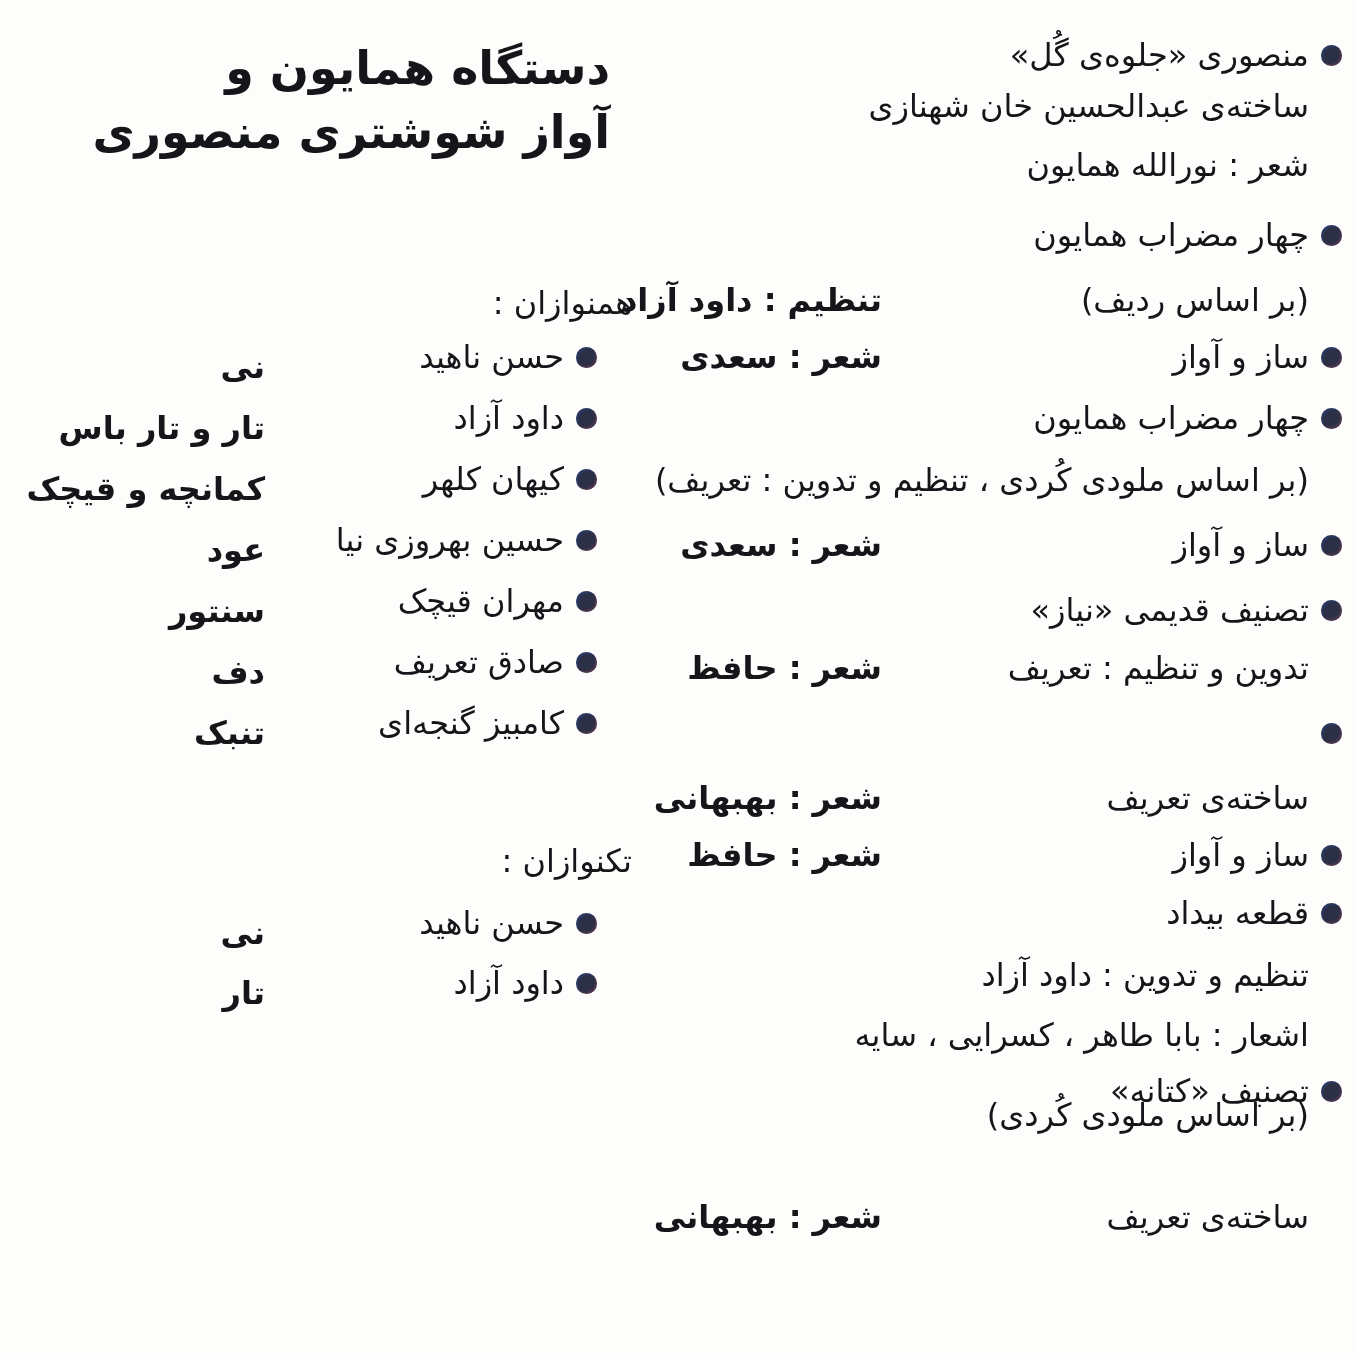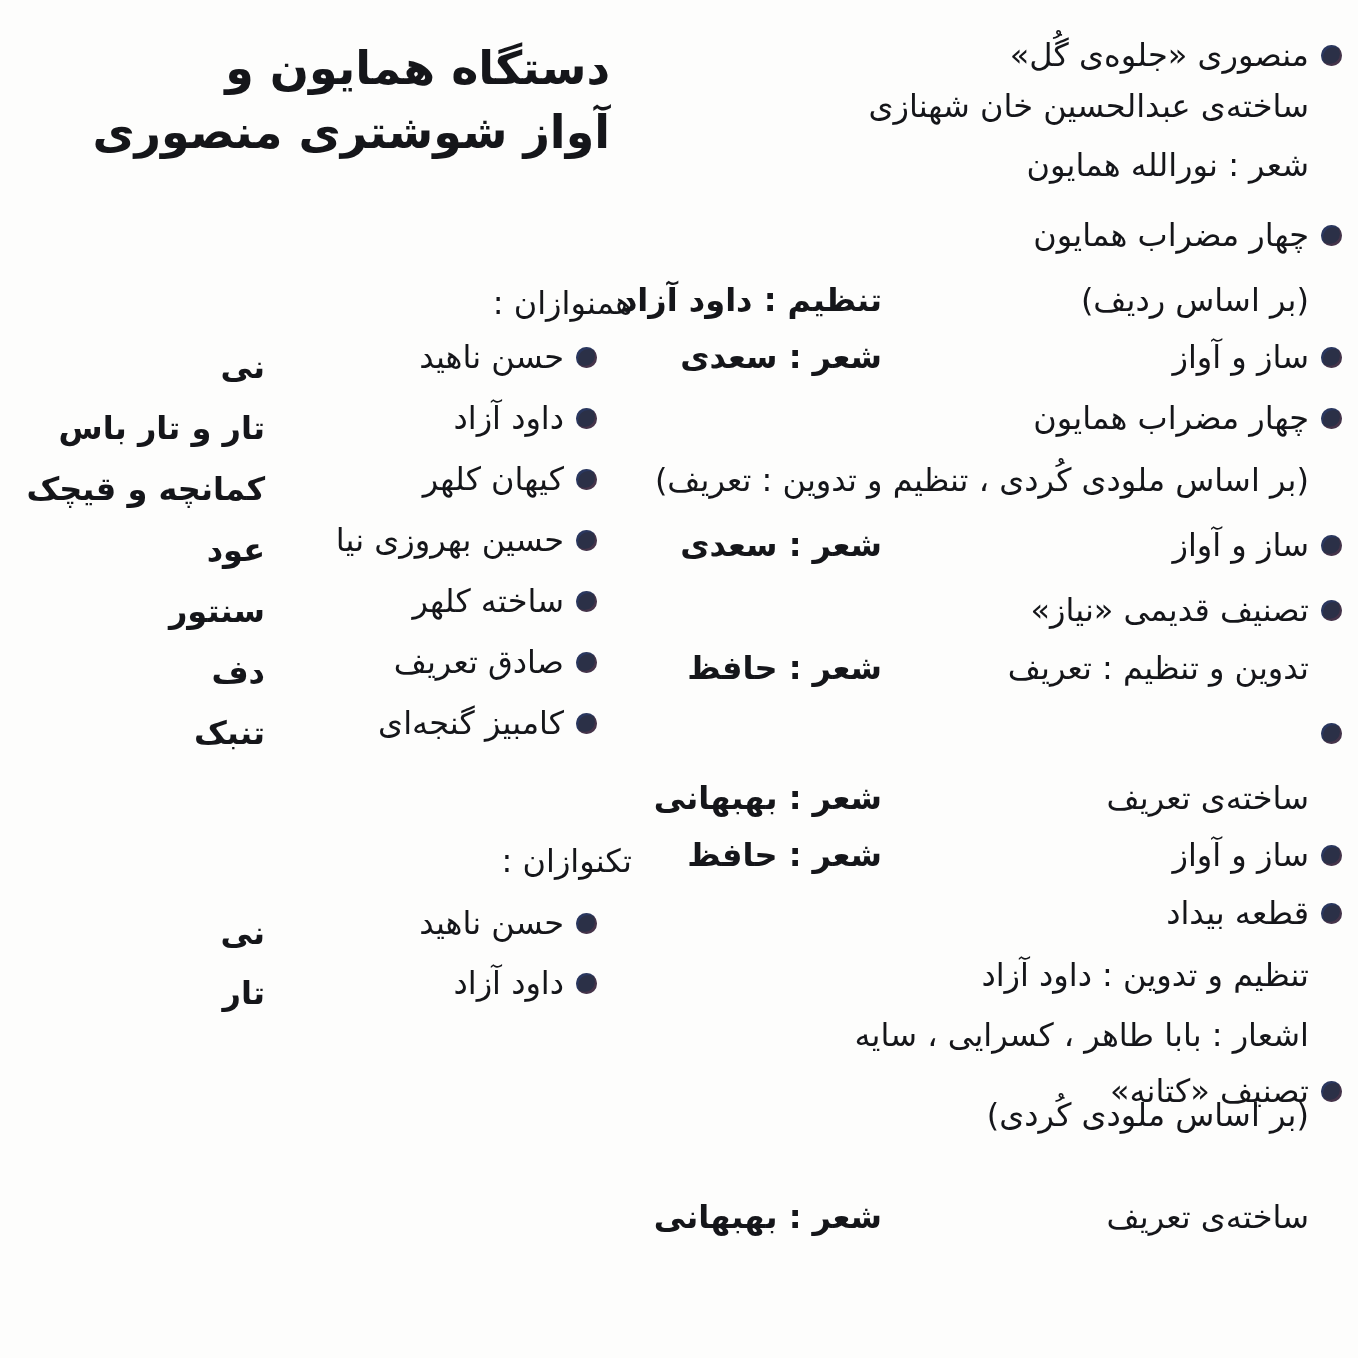--- a/index.html
+++ b/index.html
@@ -198,21 +198,21 @@
       <span class="txt">کیهان کلهر</span>
       <span class="detail">کمانچه و قیچک</span>
     </div>
   <div class="c-row" style="top:509px">
       <span class="bullet"></span>
       <span class="txt">حسین بهروزی نیا</span>
       <span class="detail">عود</span>
     </div>
   <div class="c-row" style="top:570px">
       <span class="bullet"></span>
-      <span class="txt">ساخته کلهر</span>
+      <span class="txt">مهران قیچک</span>
       <span class="detail">سنتور</span>
     </div>
   <div class="c-row" style="top:631px">
       <span class="bullet"></span>
       <span class="txt">صادق تعریف</span>
       <span class="detail">دف</span>
     </div>
   <div class="c-row" style="top:692px">
       <span class="bullet"></span>
       <span class="txt">کامبیز گنجه‌ای</span>

